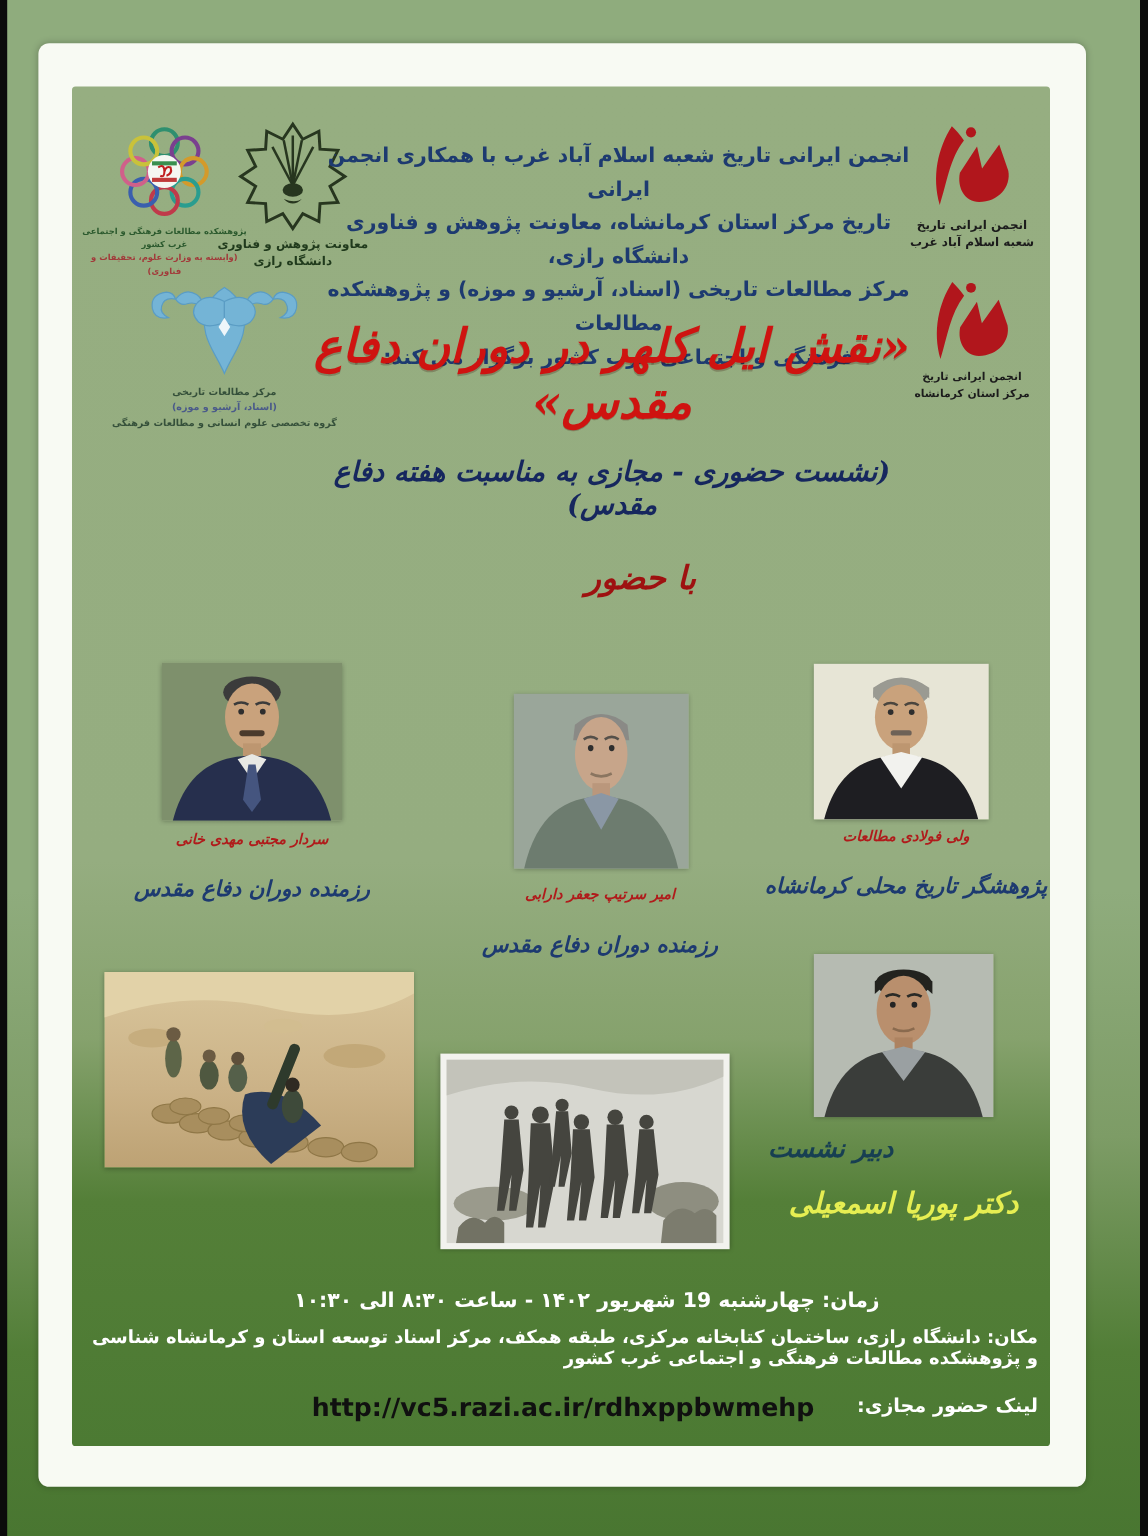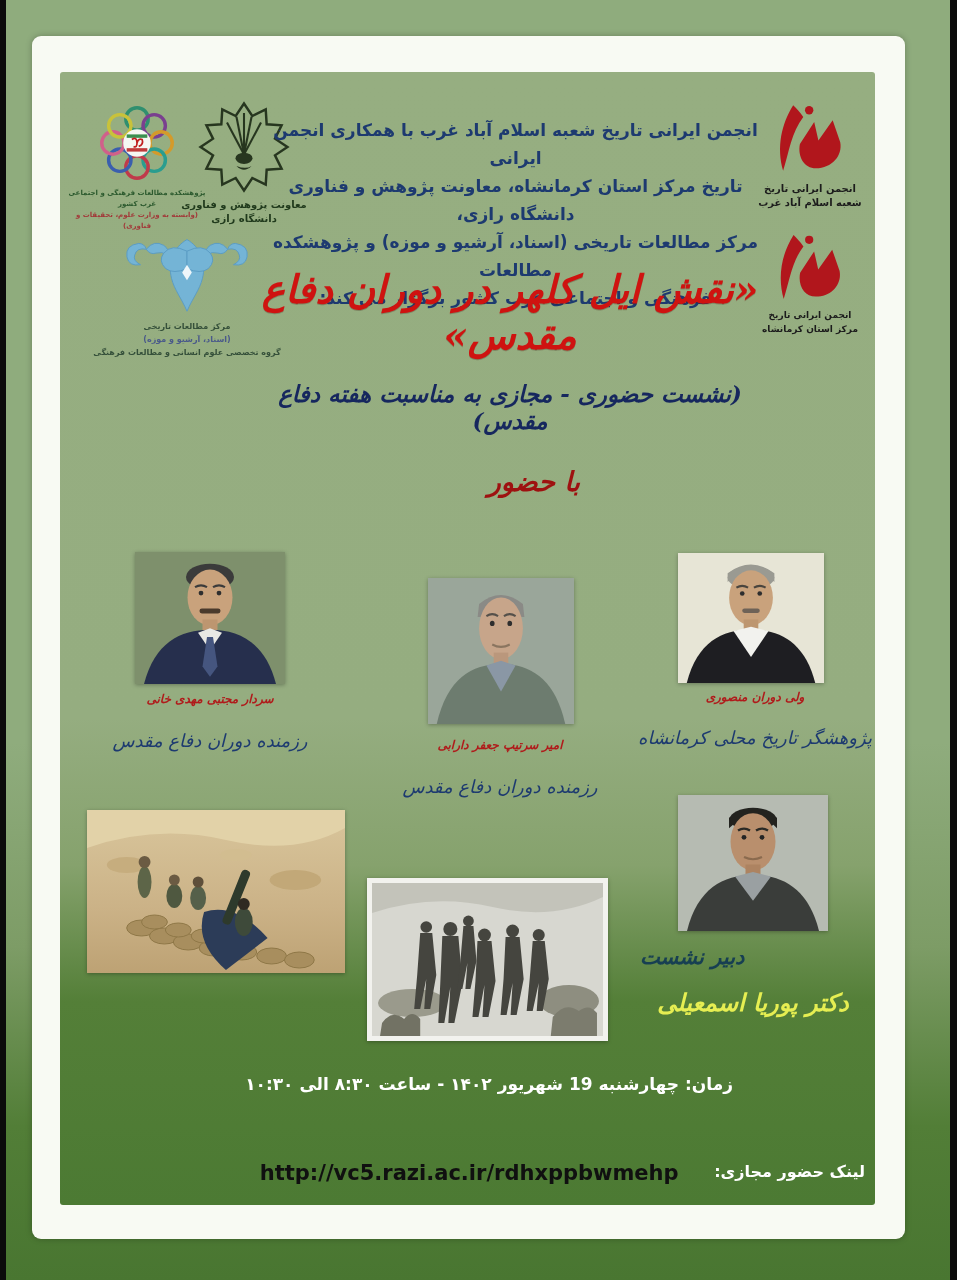--- a/index.html
+++ b/index.html
@@ -30,21 +30,21 @@
   .subtitle{left:250px;top:380px;width:520px;text-align:center;color:#16275e;
             font-family:"DejaVu Serif",serif;font-style:italic;font-weight:bold;font-size:23px;}
   .with-presence{left:380px;top:466px;width:200px;text-align:right;color:#9e1110;
                  font-family:"DejaVu Serif",serif;font-style:italic;font-weight:bold;font-size:27px;}
   
   .photo{box-shadow:0 1px 4px rgba(0,0,0,.3);}
   .photo svg{display:block;width:100%;height:100%;}
   .sp-name{text-align:center;color:#b01b1b;font-family:"DejaVu Serif",serif;
            font-style:italic;font-weight:bold;font-size:12px;}
   .sp-role{text-align:center;color:#1d3a70;font-family:"DejaVu Serif",serif;
-           font-style:italic;font-weight:normal;font-size:18px;}
+           font-style:italic;font-weight:bold;font-size:18px;}
   .sec-label{text-align:left;color:#173f52;font-family:"DejaVu Serif",serif;
              font-style:italic;font-weight:bold;font-size:21px;}
   .sec-name{text-align:center;color:#e6ee52;font-family:"DejaVu Serif",serif;
             font-style:italic;font-weight:bold;font-size:24px;}
   
   .foot{color:#ffffff;font-weight:bold;text-align:right;}
   .foot-time{left:70px;top:1074px;width:793px;font-size:17px;padding-right:0;}
   .foot-time .inner{display:inline-block;margin-right:130px;}
   .foot-loc{left:70px;top:1105px;width:795px;font-size:15px;}
   .foot-link{left:70px;top:1142px;width:795px;font-size:16px;}
@@ -205,21 +205,21 @@
       <ellipse cx="50" cy="31" rx="15" ry="19" fill="#c9a27c"></ellipse>
       <rect x="45" y="46" width="10" height="9" fill="#bd9670"></rect>
       <path d="M6,90 C13,62 30,53 50,53 C70,53 87,62 94,90 Z" fill="#1e1e22"></path>
       <path d="M38,54 L50,72 L62,54 L50,51 Z" fill="#f2f2ee"></path>
       <circle cx="44" cy="28" r="1.6" fill="#2e2e2e"></circle>
         <circle cx="56" cy="28" r="1.6" fill="#2e2e2e"></circle>
       <path d="M40,24 q4,-2.5 8,0 M52,24 q4,-2.5 8,0" stroke="#4a453e" stroke-width="1.4" fill="none"></path>
       <rect x="44" y="38.5" width="12" height="3" rx="1.5" fill="#6e6257"></rect>
     </svg>
   </div>
-  <div class="abs rtl sp-name" style="left:635px;top:690px;width:240px;">ولی دوران منصوری</div>
+  <div class="abs rtl sp-name" style="left:635px;top:690px;width:240px;">ولی فولادی مطالعات</div>
   <div class="abs rtl sp-role" style="left:635px;top:727px;width:240px;">پژوهشگر تاریخ محلی کرمانشاه</div>
 
   <div class="abs photo" style="left:87px;top:810px;width:258px;height:163px;">
     <svg viewBox="0 0 260 163" preserveAspectRatio="none">
       <defs>
         <linearGradient id="gA" x1="0" y1="0" x2="0" y2="1">
           <stop offset="0" stop-color="#d9c69c"></stop>
             <stop offset="0.6" stop-color="#cbb287"></stop>
             <stop offset="1" stop-color="#bda274"></stop>
         </linearGradient>
@@ -298,17 +298,21 @@
   </div>
   <div class="abs rtl sec-label" style="left:640px;top:944px;width:230px;">دبیر نشست</div>
   <div class="abs rtl sec-name" style="left:628px;top:988px;width:250px;">دکتر پوریا اسمعیلی</div>
 
   <div class="abs rtl foot foot-time">
     <span class="inner">
       <span>زمان:</span>
       <span>چهارشنبه 19 شهریور ۱۴۰۲ - ساعت ۸:۳۰ الی ۱۰:۳۰</span>
     </span>
   </div>
+  <div class="abs rtl foot foot-loc">
+    <span>مکان:</span>
+    <span>دانشگاه رازی، ساختمان کتابخانه مرکزی، طبقه همکف، مرکز اسناد توسعه استان و کرمانشاه شناسی و پژوهشکده مطالعات فرهنگی و اجتماعی غرب کشور</span>
+  </div>
   <div class="abs rtl foot foot-link">
     <span style="display:inline-block;margin-left:30px;margin-top:20px;">لینک حضور مجازی:</span>
     <span class="url">http://vc5.razi.ac.ir/rdhxppbwmehp</span>
   </div>
 </div>
 
 </body></html>

